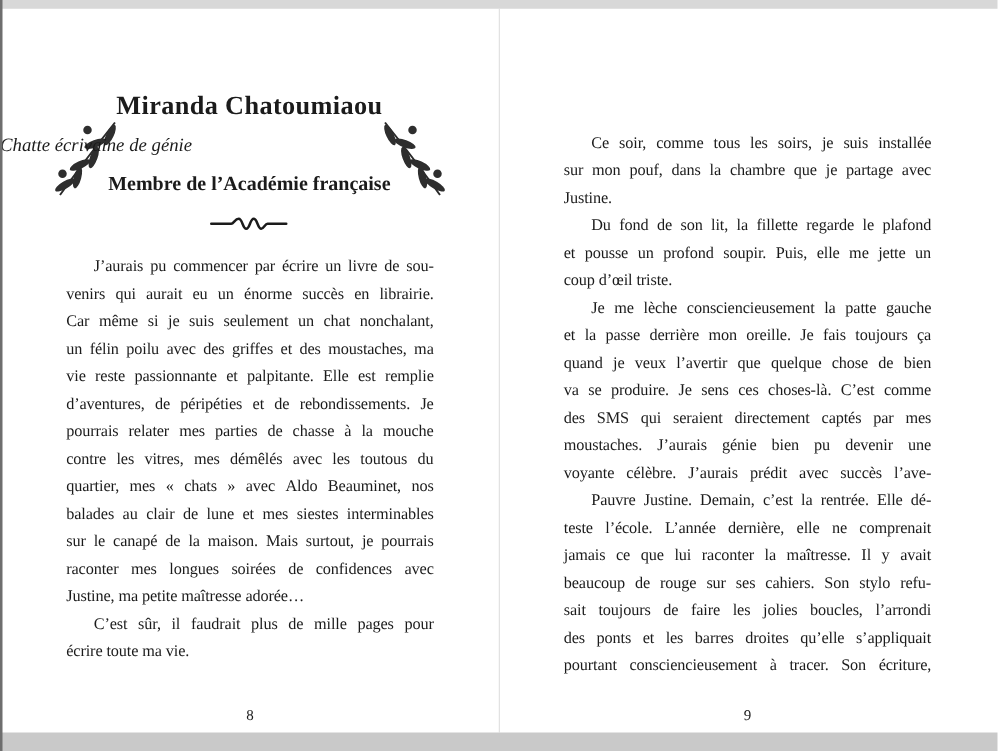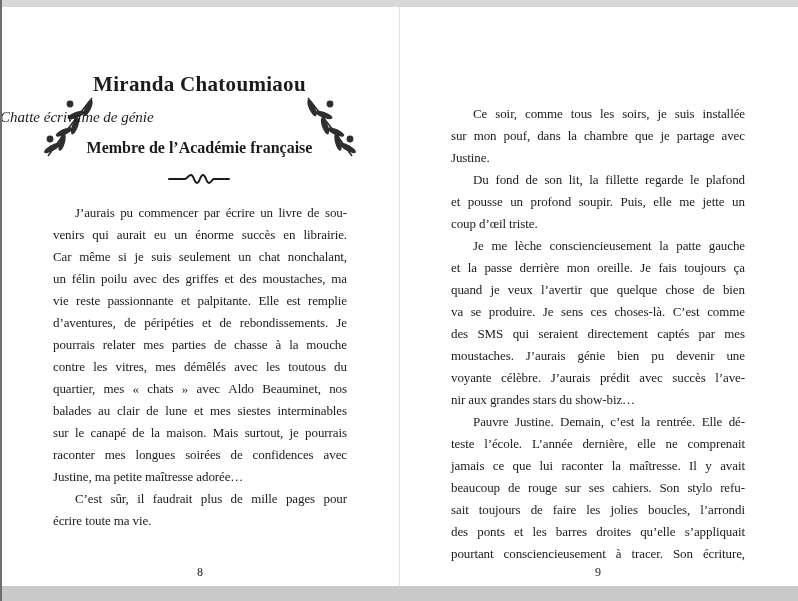--- a/index.html
+++ b/index.html
@@ -354,21 +354,20 @@
           </div>
           <div class="line">
             <span>voyante</span>
             <span>célèbre.</span>
             <span>J’aurais</span>
             <span>prédit</span>
             <span>avec</span>
             <span>succès</span>
             <span>l’ave-</span>
           </div>
-          <div class="line last">nir aux grandes stars du show-biz…</div>
         </div>
         <div class="para">
           <div class="line first">
             <span>Pauvre</span>
             <span>Justine.</span>
             <span>Demain,</span>
             <span>c’est</span>
             <span>la</span>
             <span>rentrée.</span>
             <span>Elle</span>

